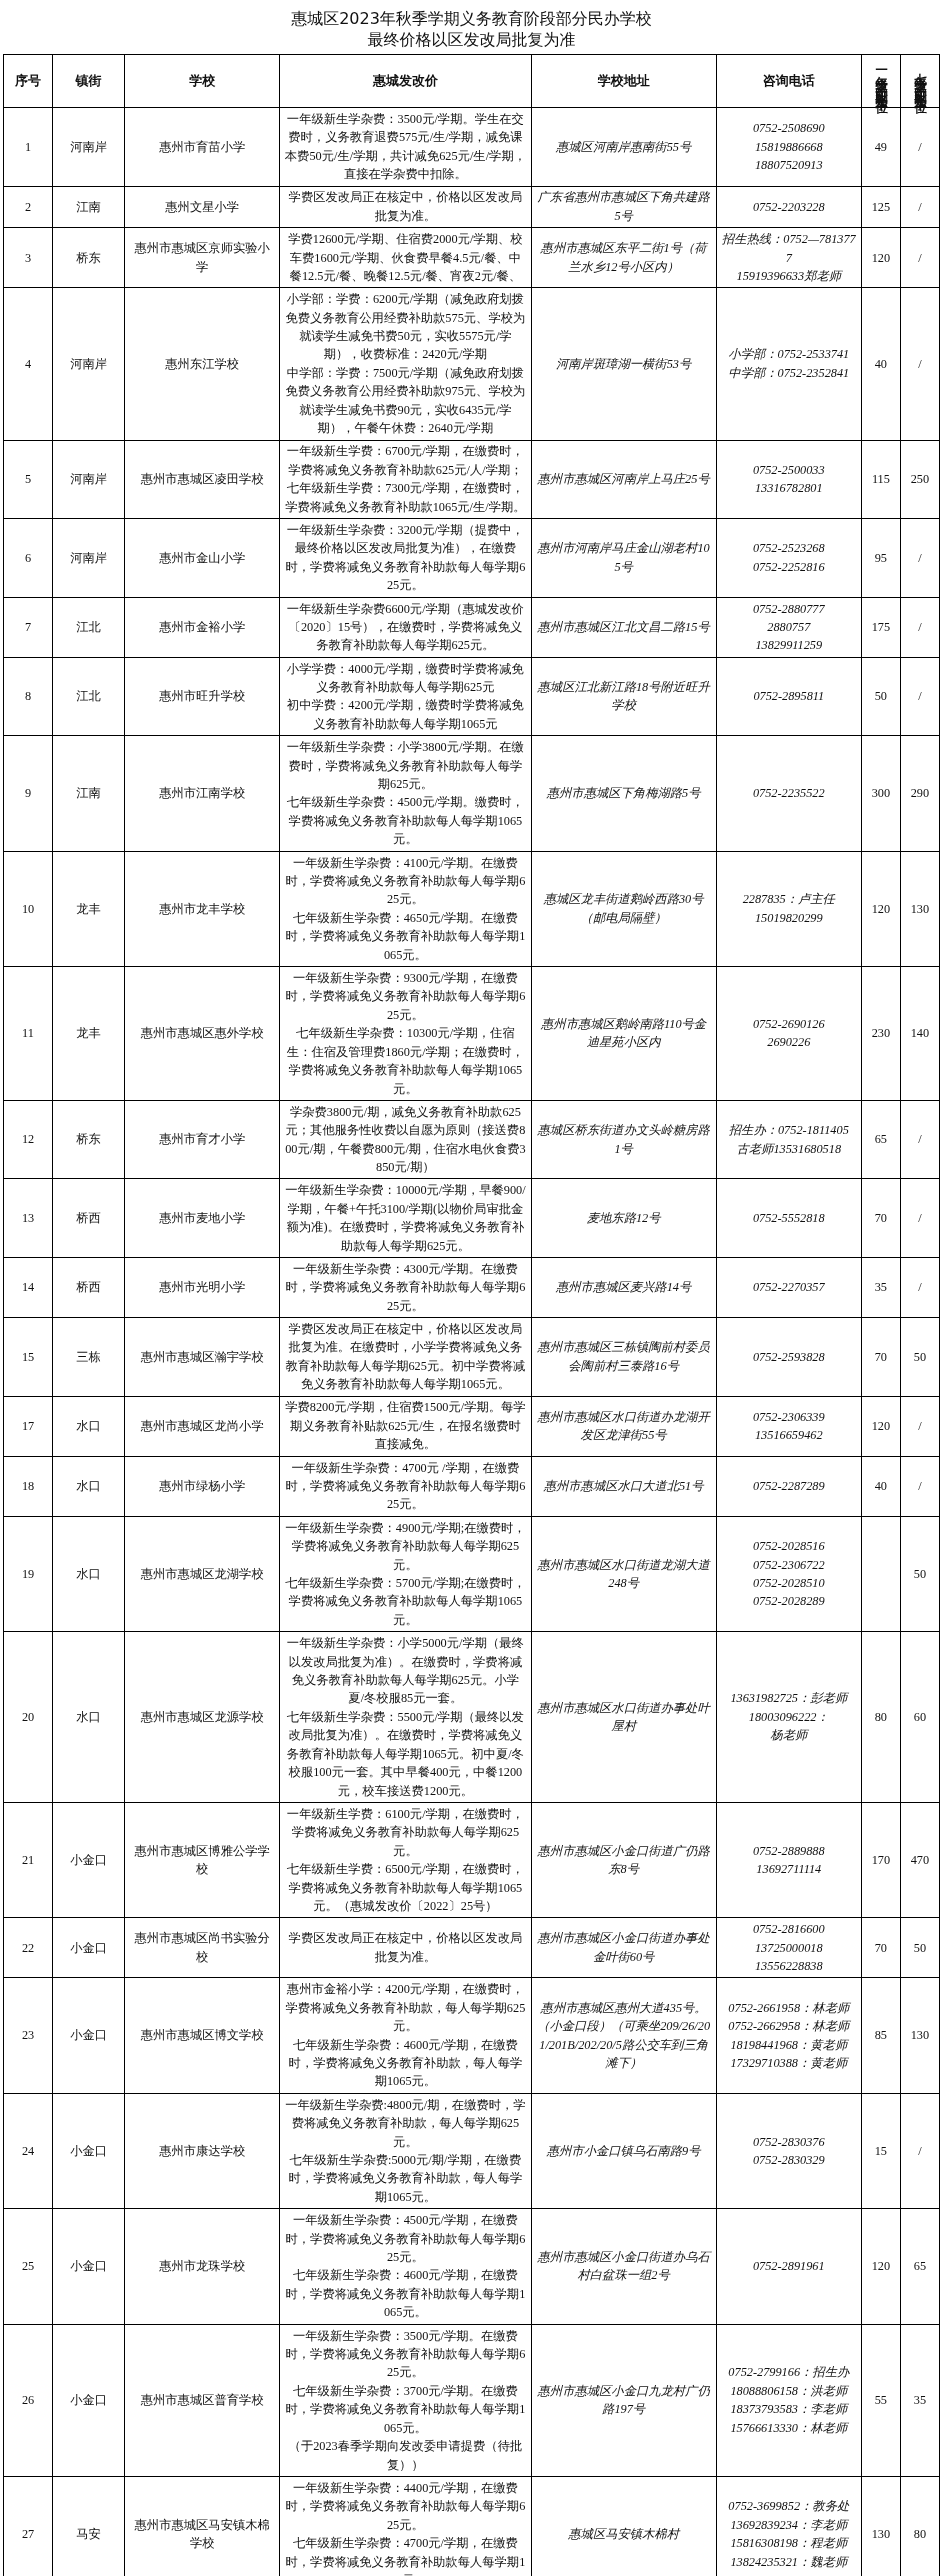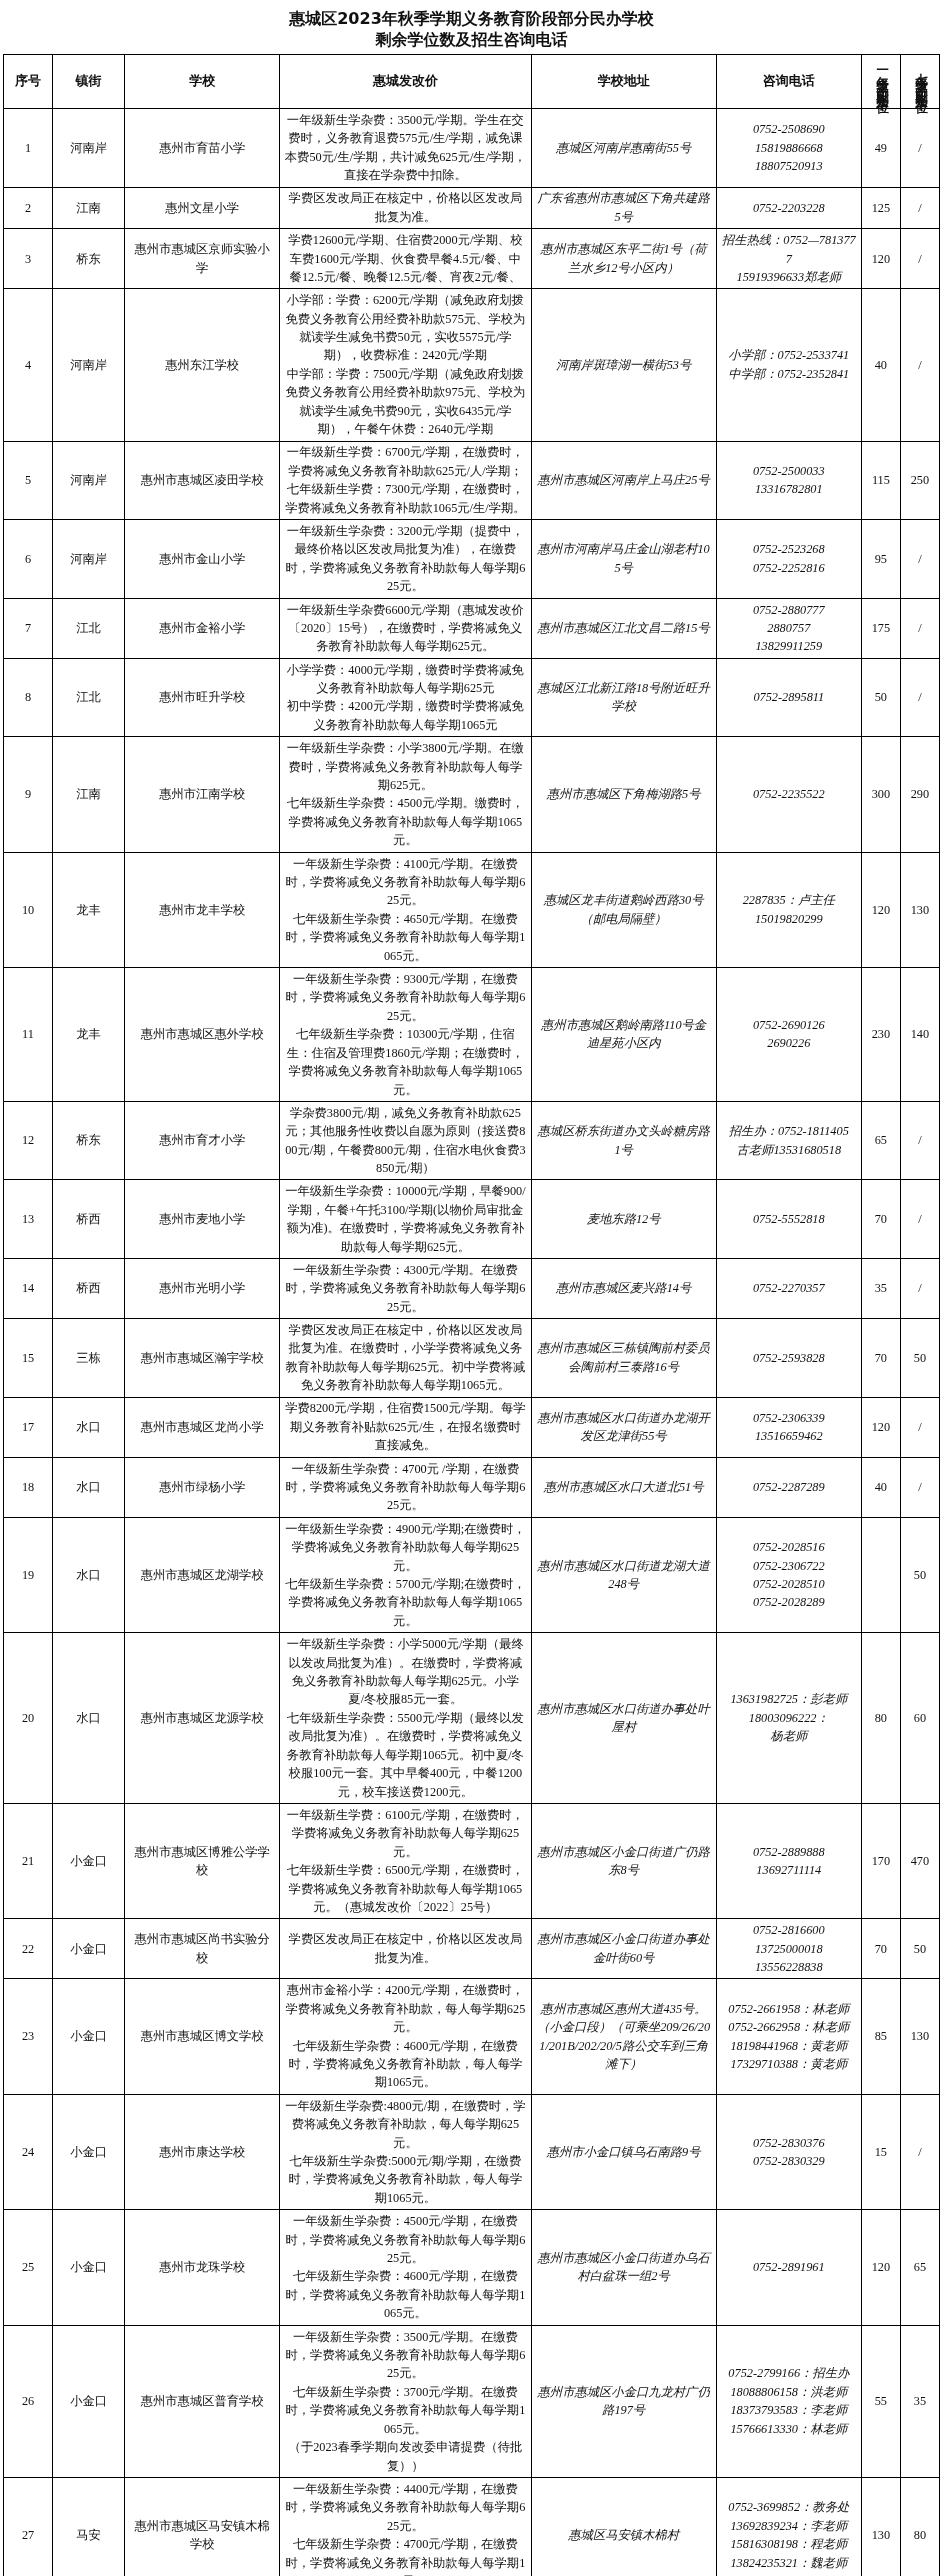--- a/index.html
+++ b/index.html
@@ -10,21 +10,21 @@
     color: #111;
   }
   .page {
     width: 943px;
     margin: 0 auto;
     background: #fff;
   }
   .doc-title {
     text-align: center;
     font-family: "DejaVu Sans", "Liberation Sans", sans-serif;
-    font-weight: bold;
+    font-weight: normal;
     font-size: 16px;
     line-height: 1.35;
     padding-top: 7.5px;
     margin-bottom: 3.8px;
   }
   table.school-table {
     width: 937px;
     margin: 0 auto 5.7px auto;
     border-collapse: collapse;
     table-layout: fixed;
@@ -35,21 +35,20 @@
     font-size: 12.3px;
     line-height: 1.5;
     vertical-align: middle;
     text-align: center;
     word-break: break-all;
   }
   .school-table thead th {
     font-weight: bold;
     font-size: 13px;
     padding: 3.8px 1.9px;
-    font-family: Liberation Mono, monospace;
   }
   col.w-no     { width: 49px; }
   col.w-town   { width: 72px; }
   col.w-school { width: 155px; }
   col.w-fee    { width: 251px; }
   col.w-addr   { width: 185px; }
   col.w-phone  { width: 145px; }
   col.w-g1     { width: 39px; }
   col.w-g7     { width: 39px; }
   .c-fee {
@@ -70,21 +69,21 @@
     line-height: 1.1;
     margin: 3.8px 0;
   }
 </style>
 </head>
 <body>
 
 <div class="page">
   <div class="doc-title">
     <div>惠城区2023年秋季学期义务教育阶段部分民办学校</div>
-    <div>剩余学位数及招生咨询电话</div>
+    <div>最终价格以区发改局批复为准</div>
   </div>
 
   <table class="school-table">
     <colgroup>
       <col class="w-no">
         <col class="w-town">
         <col class="w-school">
         <col class="w-fee">
       <col class="w-addr">
         <col class="w-phone">

